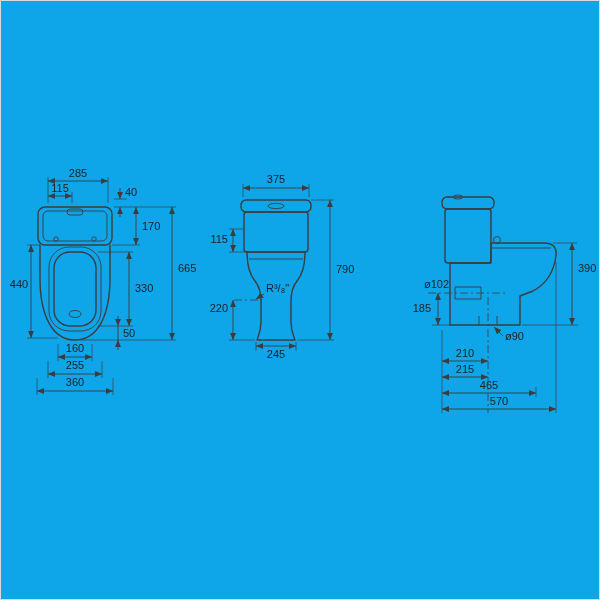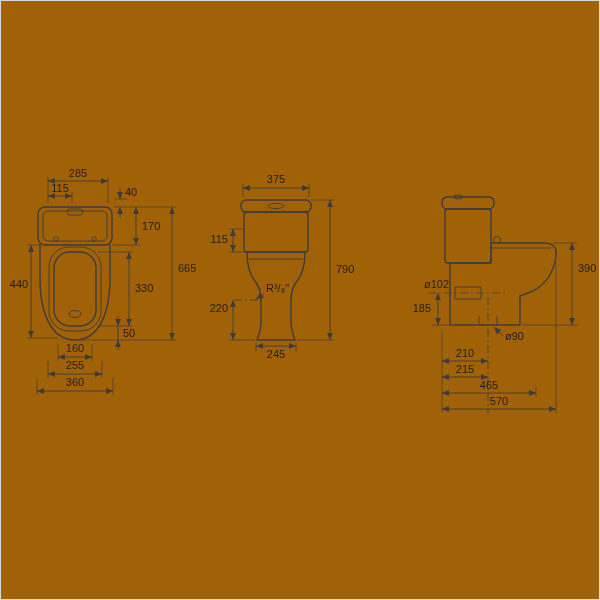--- a/index.html
+++ b/index.html
@@ -1,16 +1,16 @@
 <!DOCTYPE html>
 <html><head>
 <meta charset="utf-8">
 <style>
   html,body{margin:0;padding:0;background:#ffffff;}
-  .stage{position:relative;width:600px;height:600px;background:#a16207;overflow:hidden;}
+  .stage{position:relative;width:600px;height:600px;background:#0ea5e9;overflow:hidden;}
   svg{display:block;}
   .outline{fill:none;stroke:#3c3c3c;stroke-width:1.4;stroke-linejoin:round;stroke-linecap:round;}
   .thin{fill:none;stroke:#3c3c3c;stroke-width:0.9;}
   .dim{stroke:#3c3c3c;stroke-width:0.9;fill:none;}
   .ext{stroke:#3c3c3c;stroke-width:0.7;fill:none;}
   .cl{stroke:#3c3c3c;stroke-width:0.8;stroke-dasharray:8 3 2 3;fill:none;}
   text{font-family:"Liberation Sans","DejaVu Sans",sans-serif;font-size:11px;fill:#1f1f1f;}
   .frame{fill:none;stroke:#d9d9d9;stroke-width:1;}
 </style>
 </head>

